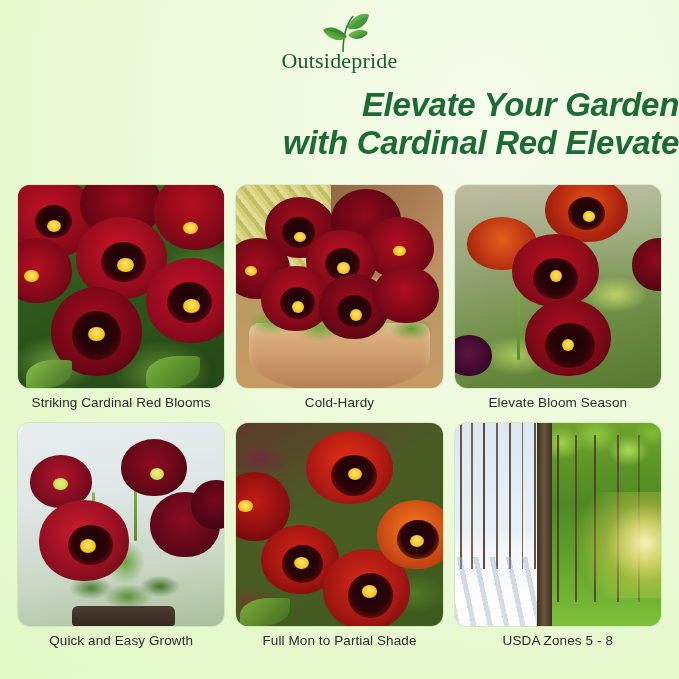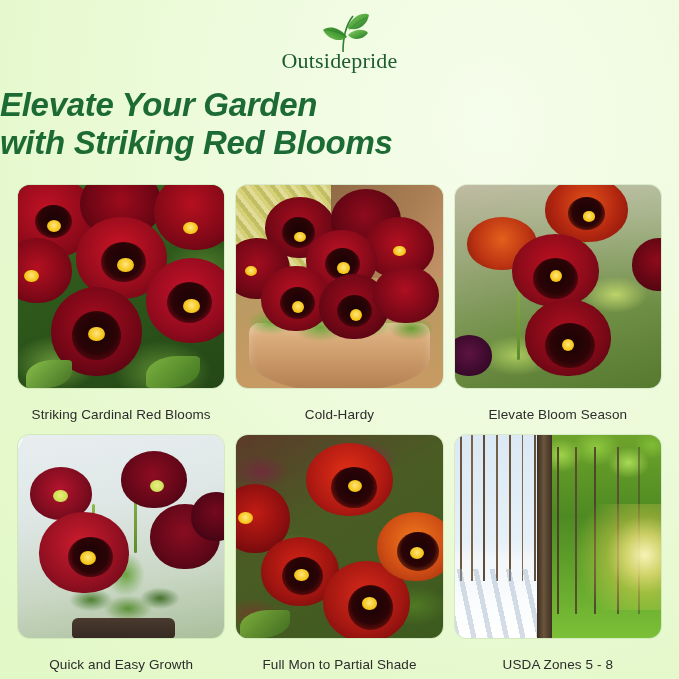--- a/index.html
+++ b/index.html
@@ -36,21 +36,21 @@
     font-family: "Liberation Serif", serif;
     font-size: 22px;
     letter-spacing: 0.2px;
     color: #1d5c2e;
     margin-top: -4px;
     line-height: 1;
   }
 
   .headline {
     margin: 14px 0 0 0;
-    text-align: left;
+    text-align: right;
     font-size: 33px;
     line-height: 1.16;
     font-weight: bold;
     font-style: italic;
     letter-spacing: -0.3px;
     color: #1d6b34;
   }
   .headline .line {
     display: block;
   }
@@ -73,21 +73,21 @@
   }
   .thumb {
     position: relative;
     width: 100%;
     height: 203px;
     border-radius: 12px;
     overflow: hidden;
     box-shadow: 0 0 0 1px rgba(120,160,110,0.18);
   }
   .caption {
-    margin-top: 19px;
+    margin-top: 7px;
     font-size: 13.5px;
     color: #2c2c2c;
     text-align: center;
     letter-spacing: 0.1px;
     line-height: 1.2;
     height: 18px;
   }
 
   
   .scene { position: absolute; inset: 0; }
@@ -256,21 +256,21 @@
         <path d="M45 23 C52 16, 62 17, 65 21 C60 28, 50 29, 45 23 Z" fill="url(#lg1)"></path>
         <path d="M46 18 C54 10, 60 7, 64 6" stroke="#206c2b" stroke-width="0.7" fill="none" opacity="0.6"></path>
         <path d="M43 24 C36 20, 28 18, 22 18" stroke="#1e6527" stroke-width="0.7" fill="none" opacity="0.6"></path>
       </svg>
     </span>
     <div class="brand-name">Outsidepride</div>
   </div>
 
   <h1 class="headline">
     <span class="line">Elevate Your Garden</span>
-    <span class="line">with Striking Red Blooms</span>
+    <span class="line">with Cardinal Red Elevate</span>
   </h1>
 
   <div class="grid">
 
     <div class="cell">
       <div class="thumb t1">
         <div class="scene">
           <div class="foliage"></div>
           <div class="petal" style="left:-6%;top:-4%;width:44%;height:40%;background:radial-gradient(circle at 45% 40%,#c01225 0%,#8d0a1a 60%,#5d0512 100%);"></div>
           <div class="blotch" style="left:8%;top:10%;width:18%;height:16%;"></div>

